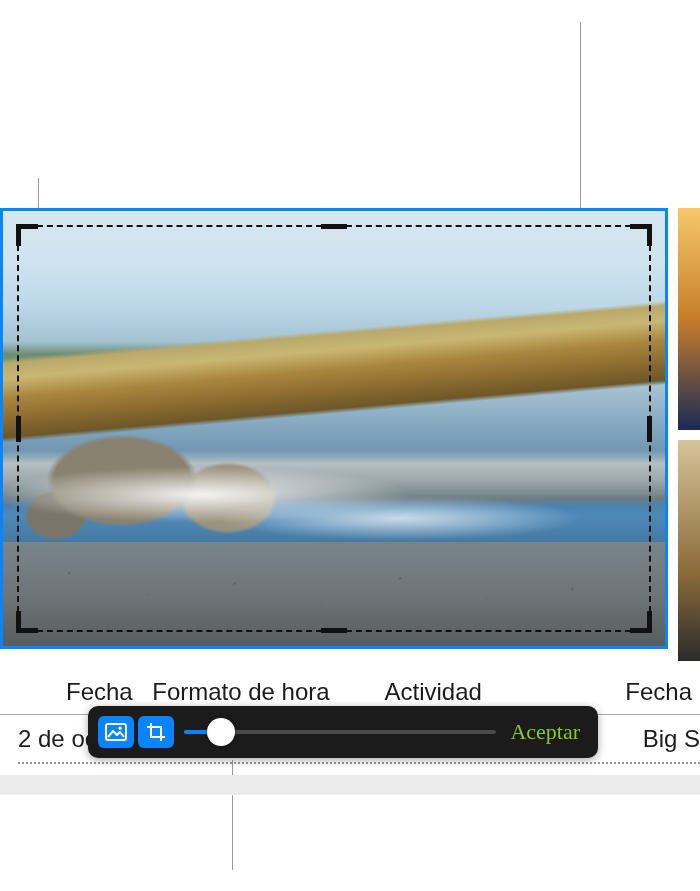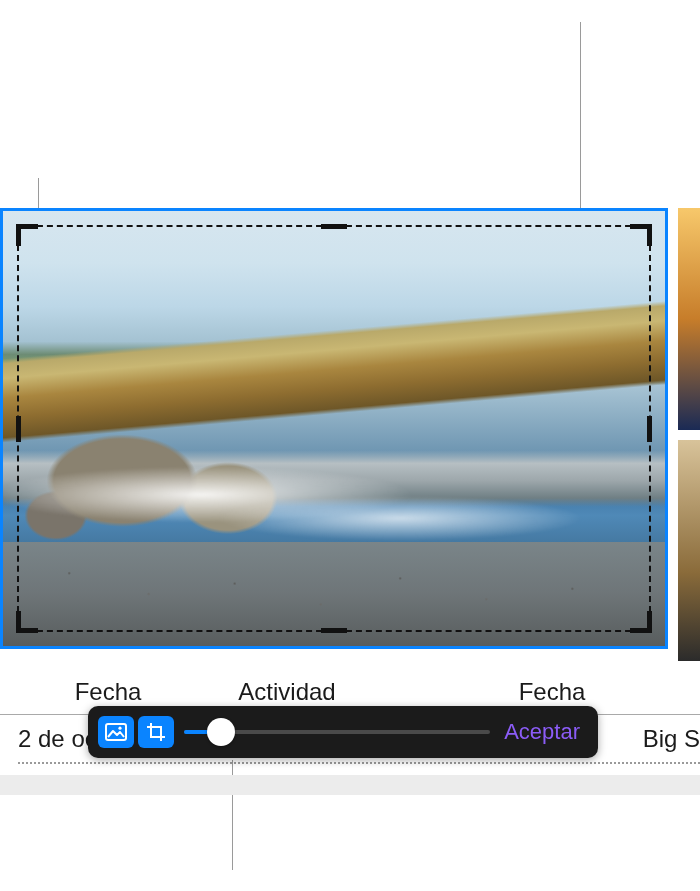--- a/index.html
+++ b/index.html
@@ -66,21 +66,21 @@
   .corner::before, .corner::after { content:""; position:absolute; background:#111; }
   .corner::before { width:22px; height:5px; }
   .corner::after  { width:5px;  height:22px; }
   .c-tl { top:-3px; left:-3px; } .c-tl::before{top:0;left:0;} .c-tl::after{top:0;left:0;}
   .c-tr { top:-3px; right:-3px; } .c-tr::before{top:0;right:0;} .c-tr::after{top:0;right:0;}
   .c-bl { bottom:-3px; left:-3px; } .c-bl::before{bottom:0;left:0;} .c-bl::after{bottom:0;left:0;}
   .c-br { bottom:-3px; right:-3px; } .c-br::before{bottom:0;right:0;} .c-br::after{bottom:0;right:0;}
 
   
   .meta { position:absolute; top: 668px; left:0; width:700px; }
-  .meta-header { display:flex; gap:0; padding: 10px 8px 8px 0; font-size:24px; color:#1b1b1b; font-weight:400;text-align:center; }
+  .meta-header { display:flex; gap:8px; padding: 10px 8px 8px 0; font-size:24px; color:#1b1b1b; font-weight:400; }
   .col-date   { width: 150px; padding-left: 66px; }
   .col-time   { width: 228px; }
   .col-act    { width: 250px; margin-left: 12px; }
   .col-place  { flex:1; }
   .meta-divider { height:1px; background:#a9a9a9; width:100%; }
   .meta-row { display:flex; align-items:center; font-size:24px; color:#1b1b1b; padding-top:10px; }
   .cell-date { padding-left: 18px; white-space:nowrap; }
   .cell-place { margin-left:auto; padding-right:0; white-space:nowrap; }
   .dotted-under { position:absolute; top: 762px; left:18px; right:0; border-bottom:2px dotted #9a9a9a; }
 
@@ -94,21 +94,21 @@
   .mode-group { display:flex; gap:4px; }
   .mode-btn {
     width:36px; height:32px; border-radius:6px; display:flex; align-items:center; justify-content:center;
     color:#fff; cursor:pointer;
   }
   .mode-btn.active { background:#0a84ff; }
   .slider-wrap { flex:1; position:relative; height:32px; display:flex; align-items:center; }
   .slider-track { position:absolute; left:0; right:0; height:4px; border-radius:2px; background:#4a4a4a; }
   .slider-fill  { position:absolute; left:0; height:4px; border-radius:2px; background:#0a84ff; }
   .slider-thumb { position:absolute; width:28px; height:28px; border-radius:50%; background:#fff; top:50%; transform:translate(-50%,-50%); box-shadow:0 1px 3px rgba(0,0,0,.4); }
-  .accept-btn { color:#8b5cf6; font-size:22px; font-weight:500; background:none; border:none; cursor:pointer; padding:4px 4px; }
+  .accept-btn { color:#84cc16; font-size:22px; font-weight:500; background:none; border:none; cursor:pointer; padding:4px 4px;font-family:Liberation Serif, serif; }
 
   
   .bottom-band { position:absolute; left:0; right:0; top:775px; height:20px; background:#ececec; }
 
   
   svg { display:block; }
 </style>
 </head>
 <body>
 
@@ -137,20 +137,21 @@
     </div>
     <div class="photo-side">
       <div class="thumb"></div>
       <div class="thumb2"></div>
     </div>
   </div>
 
   <div class="meta">
     <div class="meta-header">
       <div class="col-date">Fecha</div>
+      <div class="col-time">Formato de hora</div>
       <div class="col-act">Actividad</div>
       <div class="col-place">Fecha</div>
     </div>
     <div class="meta-divider"></div>
     <div class="meta-row">
       <div class="cell-date">2 de oc</div>
       <div class="cell-place">Big S</div>
     </div>
   </div>
   <div class="dotted-under"></div>

